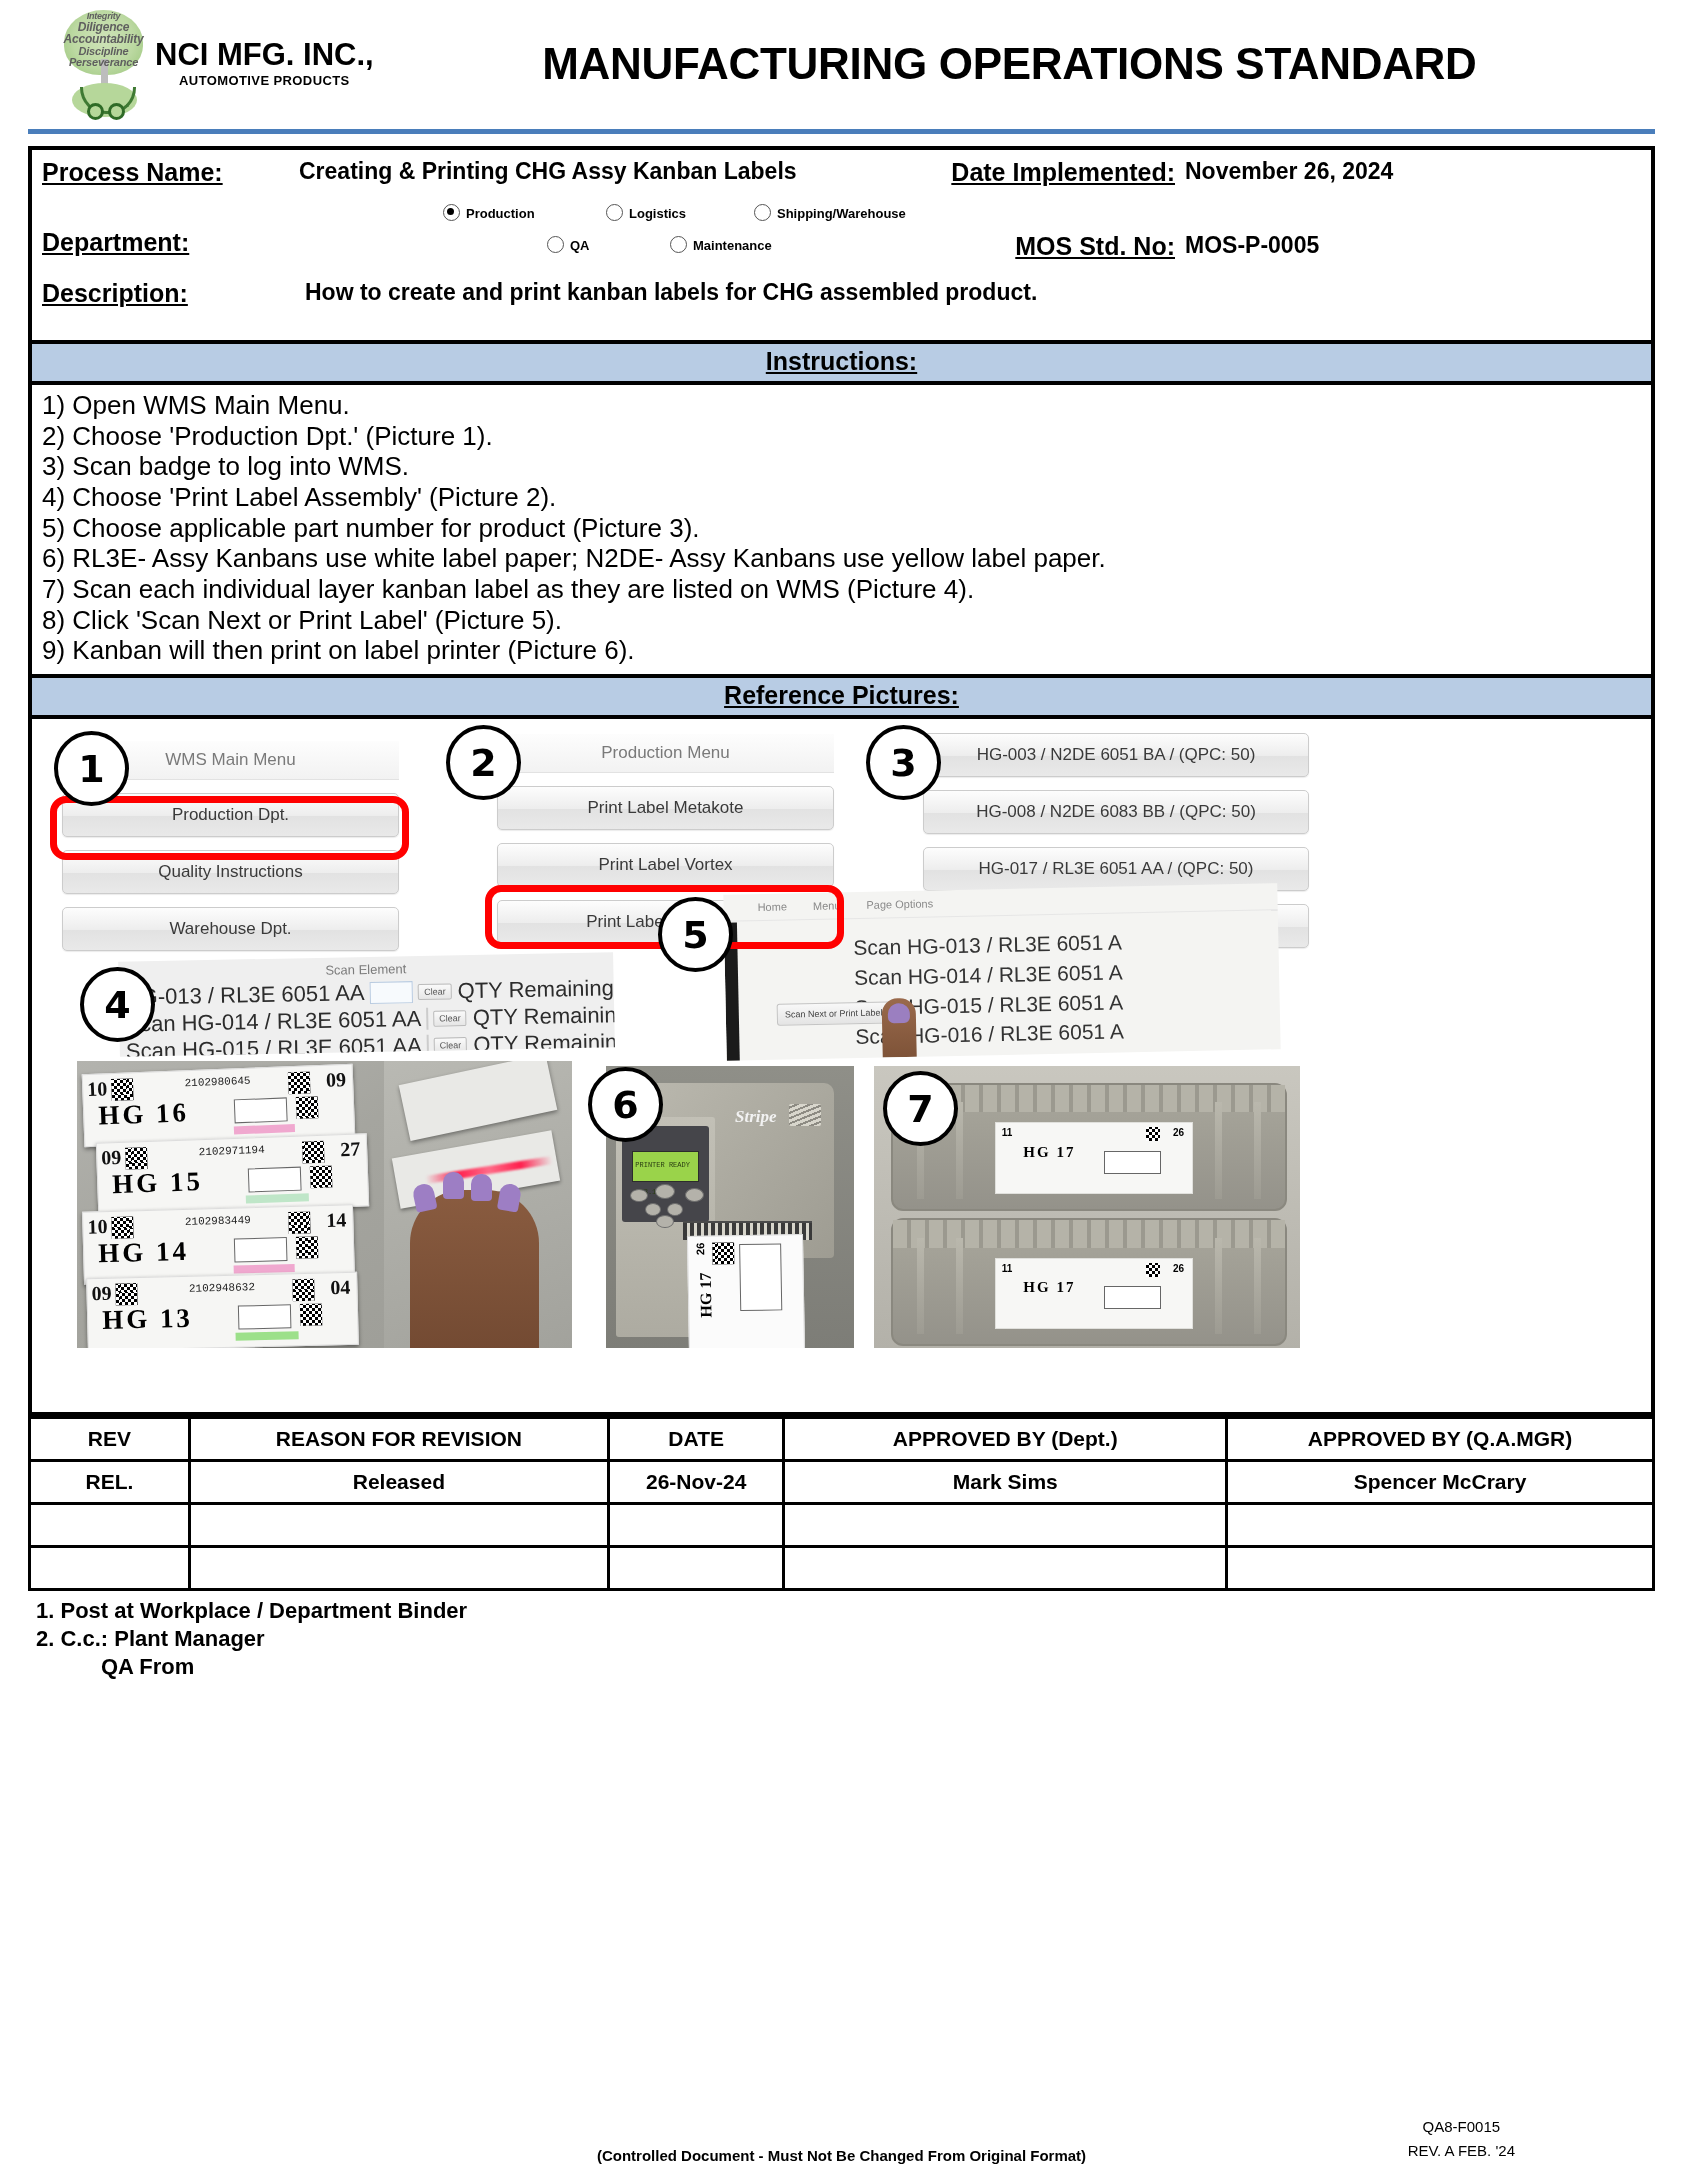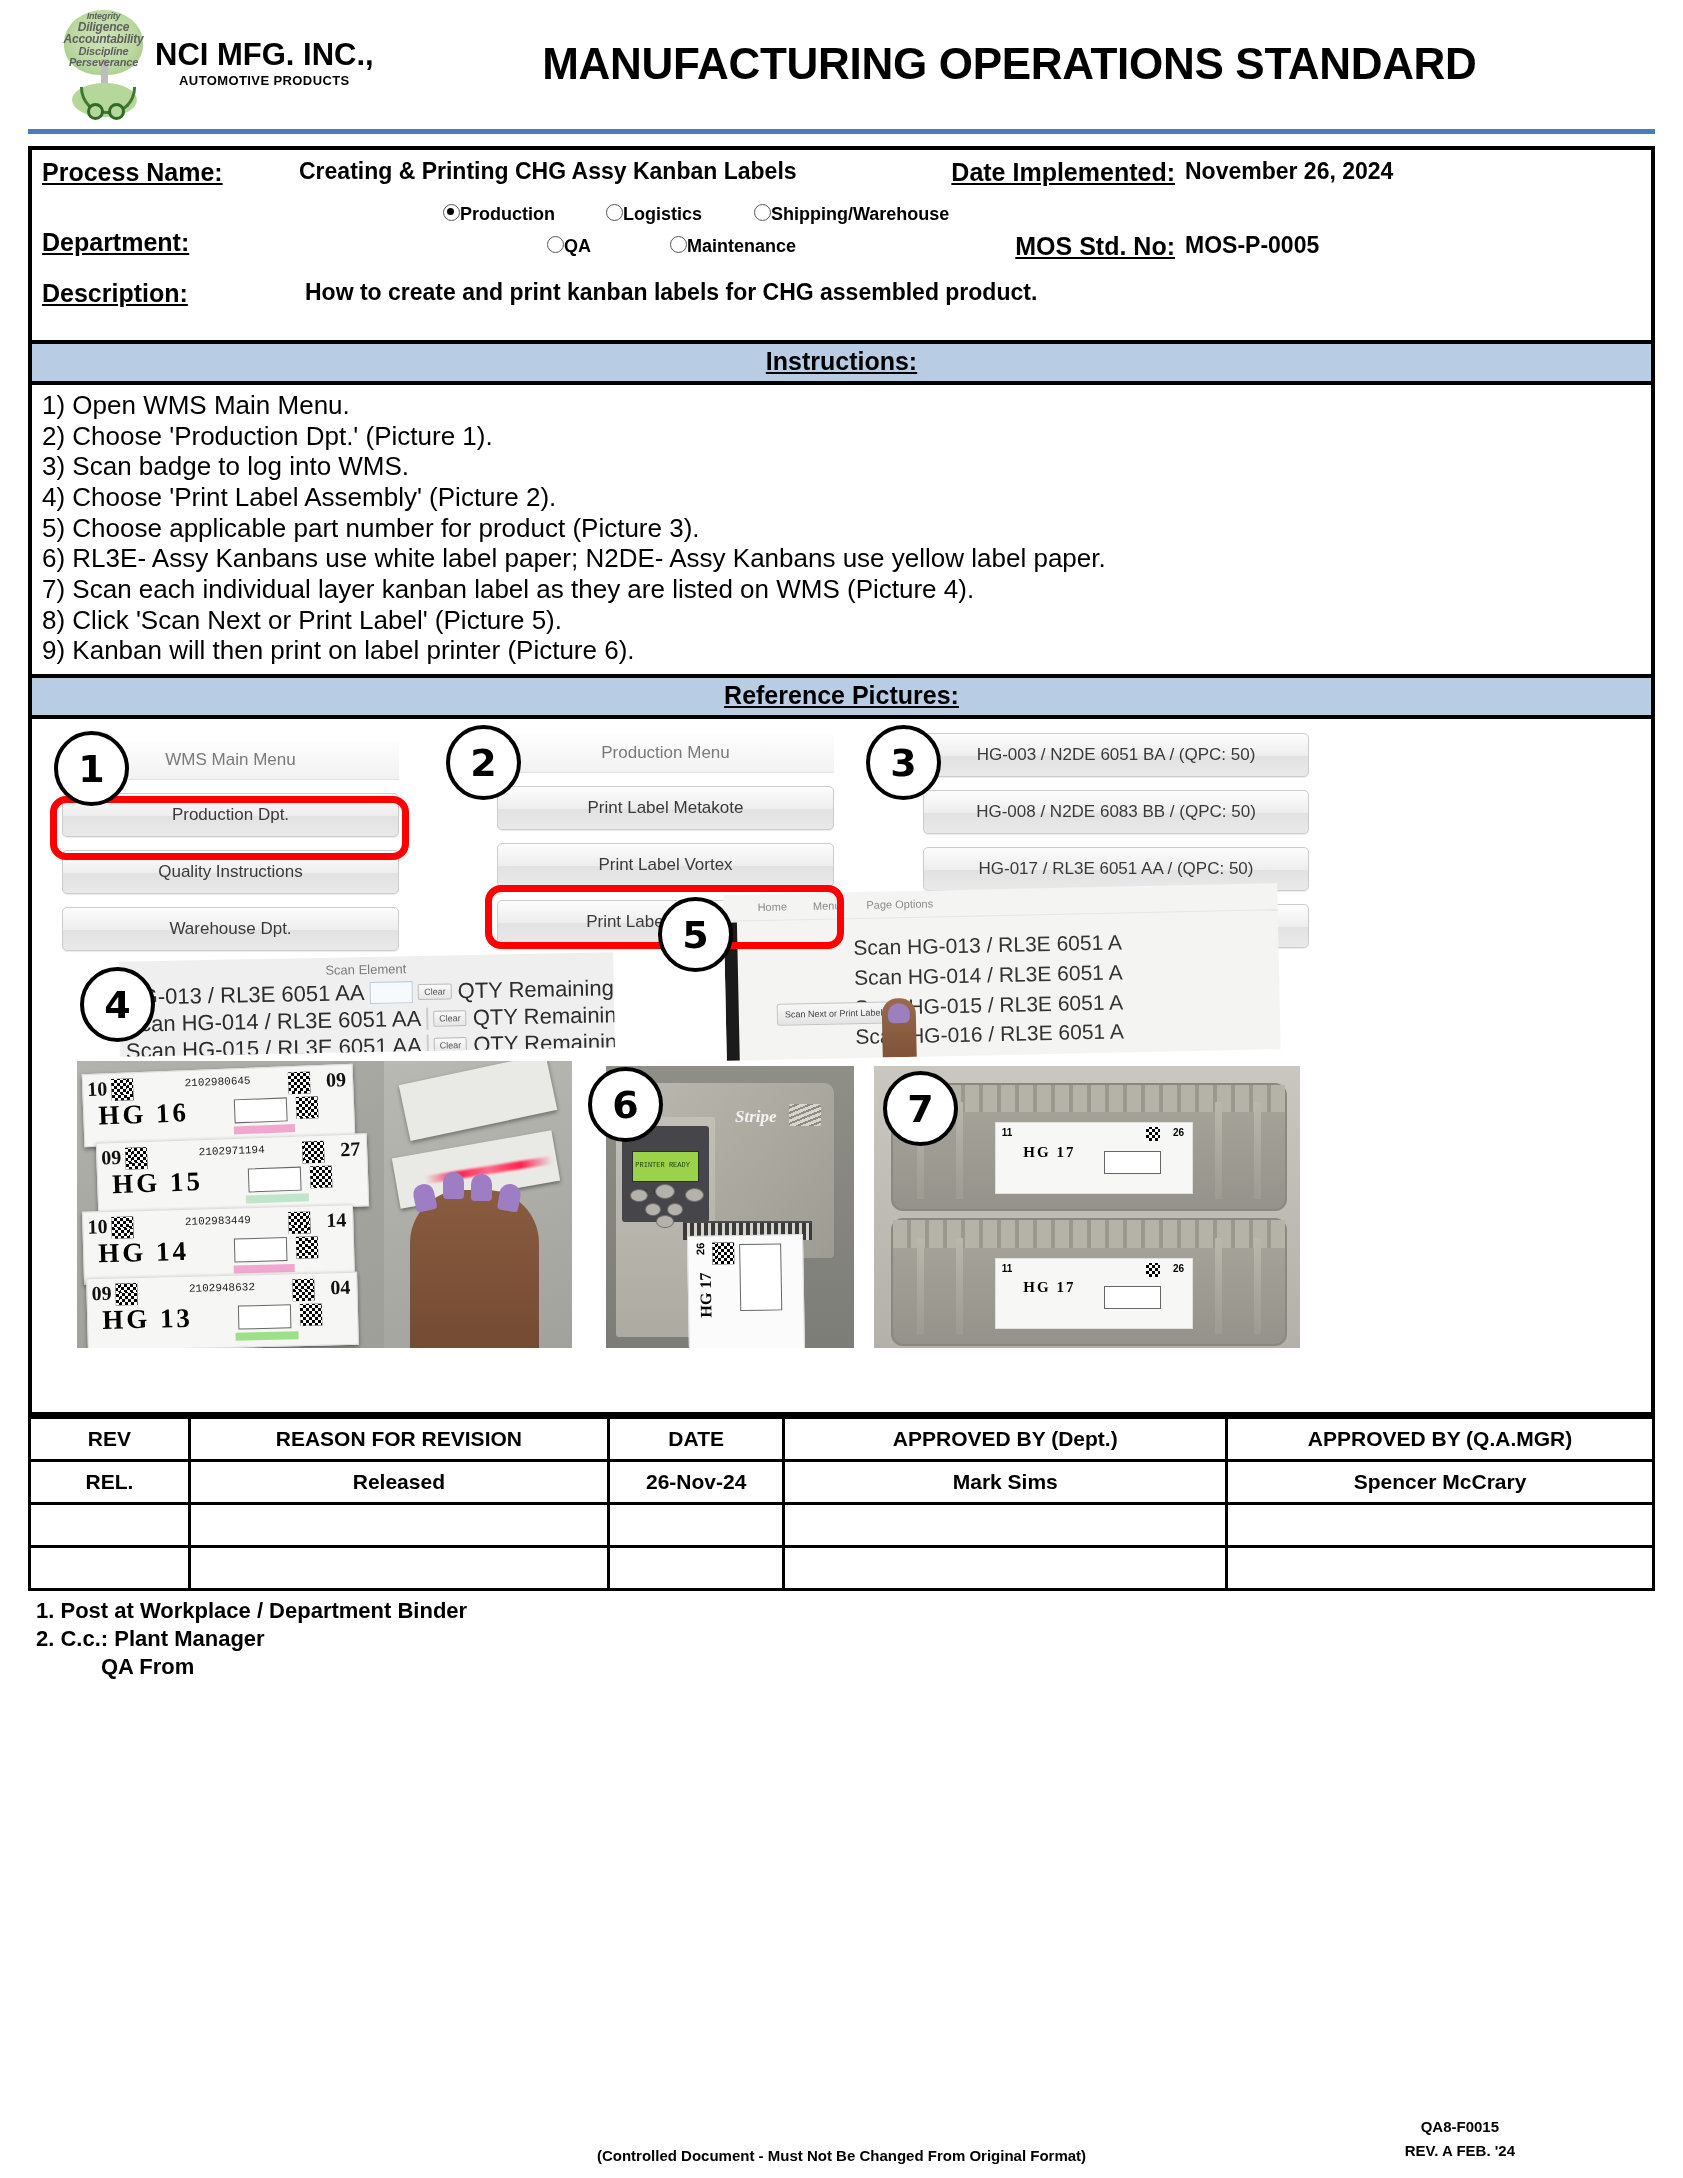--- a/index.html
+++ b/index.html
@@ -163,22 +163,23 @@
   .r2 { height: 71px; position: relative; }
   .r2 .lbl { width: 257px; padding-top: 26px; }
   .dept-opts {
     width: 594px;
     position: relative;
     height: 69px;
   }
   .radio {
     position: absolute;
     display: flex;
-    align-items: flex-start;
-    font-size: 18px;
+    align-items: flex-end;
+    gap: 6px;
+    font-size: 13px;
     font-weight: bold;
   }
   .radio .dot {
     width: 15px; height: 15px;
     border: 1.5px solid #555;
     border-radius: 50%;
     background: #fff;
     position: relative;
     flex: 0 0 auto;
   }
@@ -633,21 +634,21 @@
     text-align: center;
     font-size: 15px;
     font-weight: bold;
   }
   .fb-right {
     position: absolute;
     right: 168px;
     bottom: 0;
     text-align: center;
     font-size: 15px;
-    font-weight: bold;
+    font-weight: normal;
     line-height: 1.65;
   }
 </style>
 </head>
 <body>
 
 <div class="page">
 
   <div class="masthead">
     <div class="logo-wrap">

